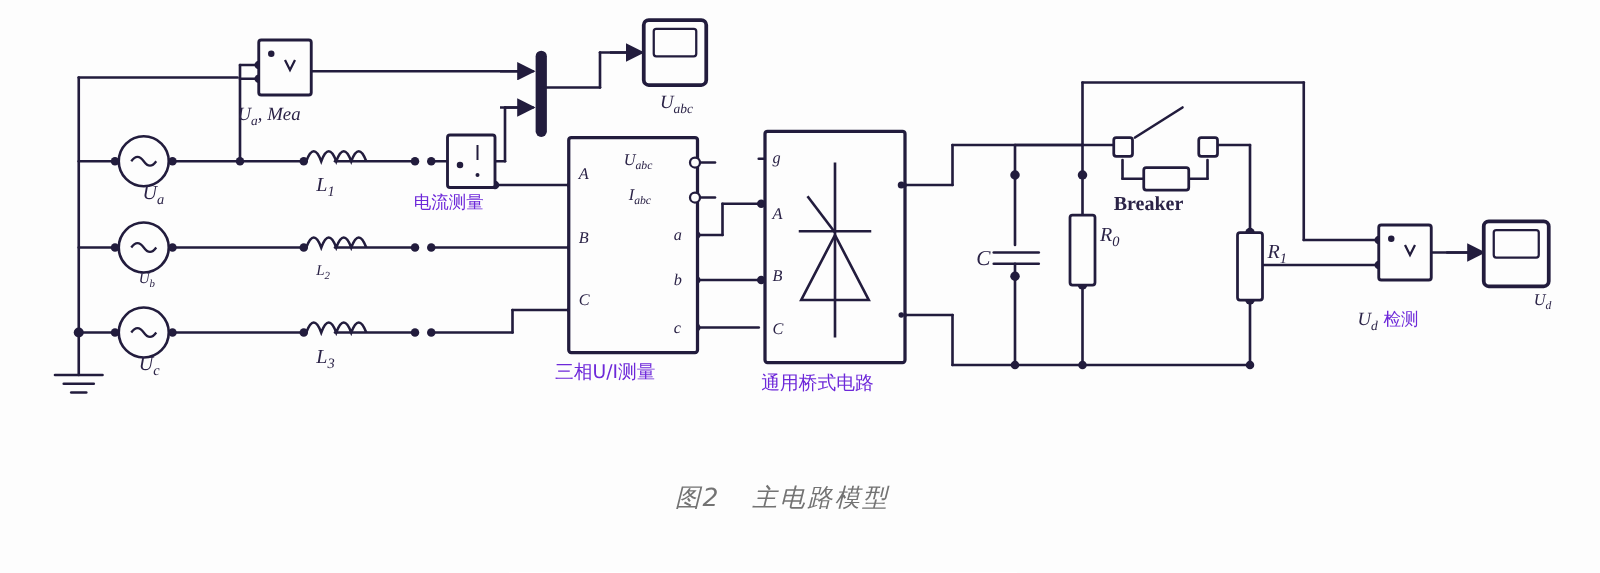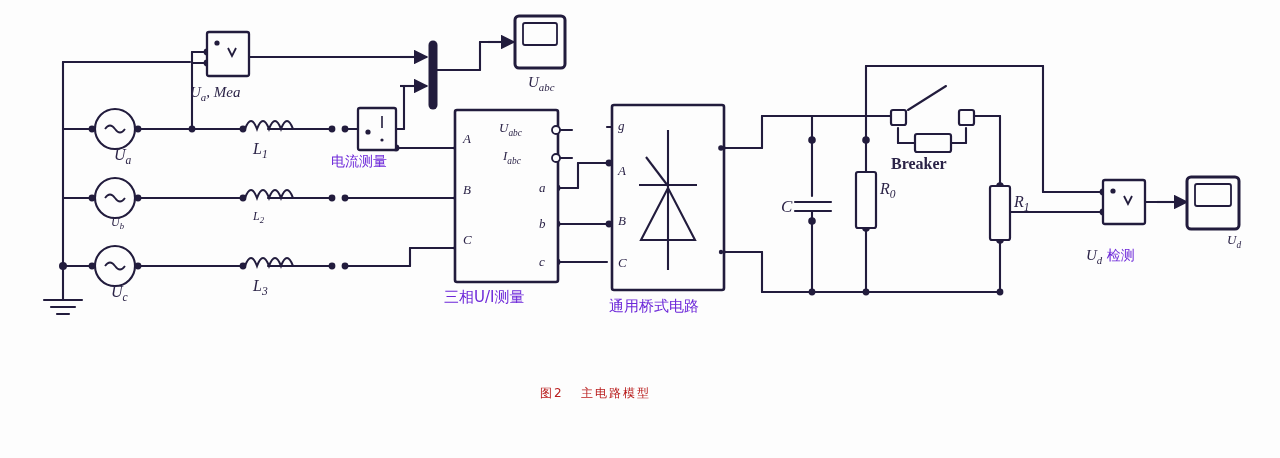--- a/index.html
+++ b/index.html
@@ -37,26 +37,27 @@
     position: absolute;
     color: #2b2347;
     font-family: "Liberation Serif", serif;
     font-style: italic;
     font-size: 13px;
     white-space: nowrap;
     user-select: none;
   }
   .caption {
     position: absolute;
-    color: #b91c1c;
+    color: #737373;
     font-family: "DejaVu Sans", sans-serif;
-    font-size: 12px;
+    font-size: 20px;
     letter-spacing: 2px;
     white-space: nowrap;
     user-select: none;
+    font-style: italic;
   }
   sub { font-size: 0.72em; }
 </style>
 </head>
 <body>
 
 <div id="canvas">
 
   <svg width="1280" height="458">
     <defs>

